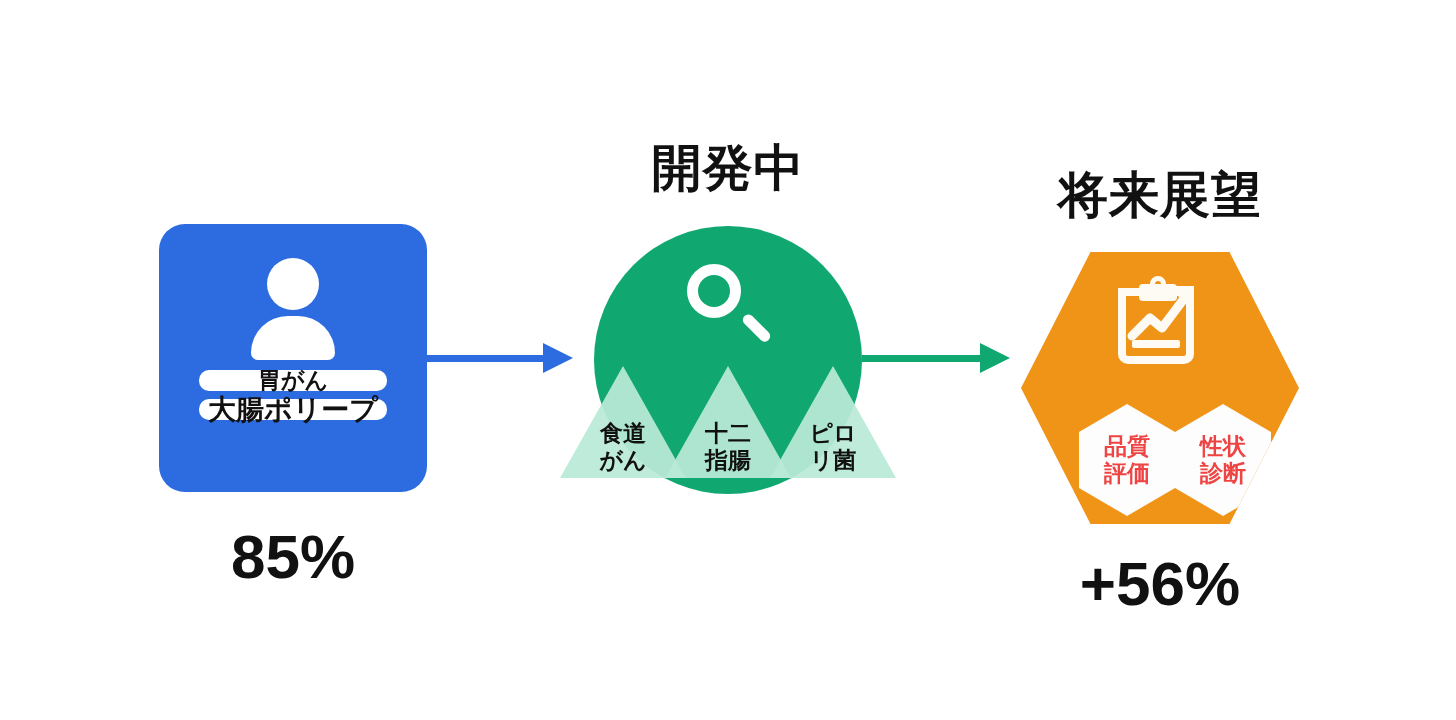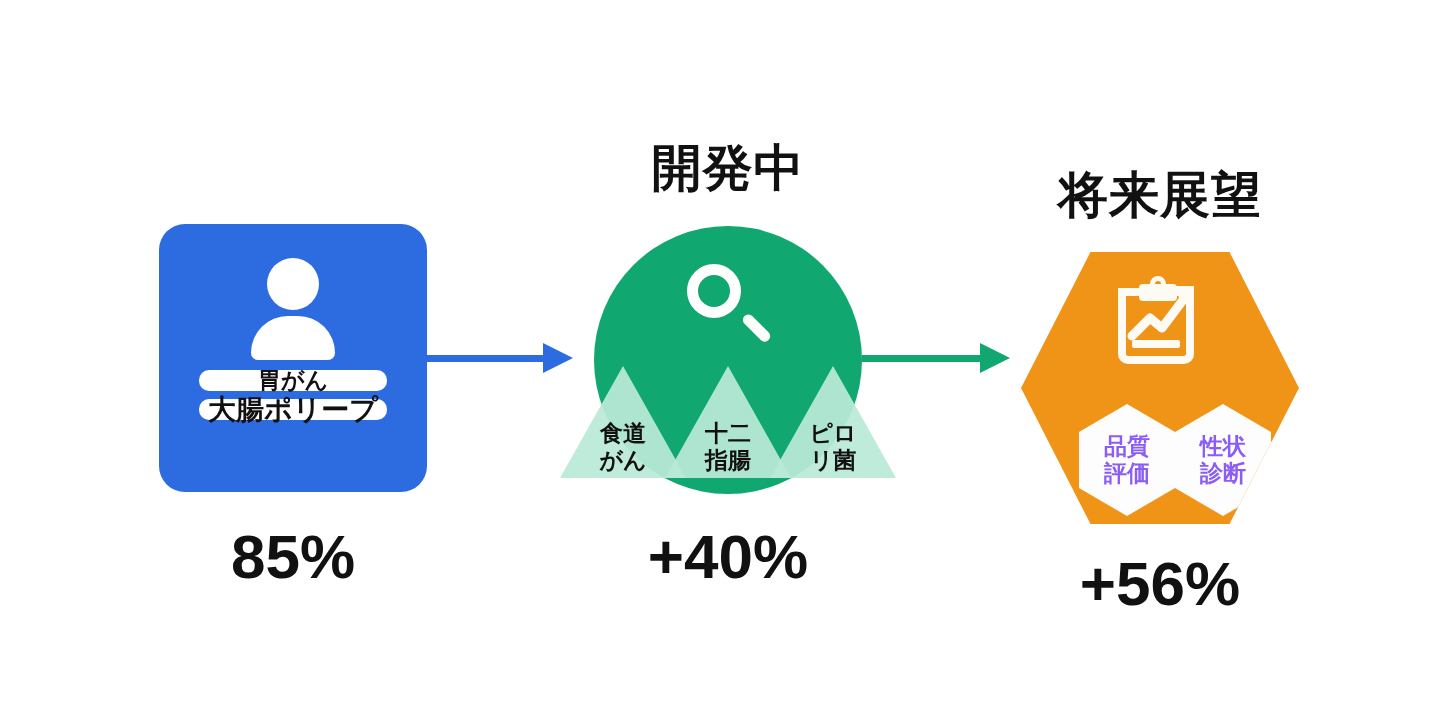--- a/index.html
+++ b/index.html
@@ -208,21 +208,21 @@
     position:absolute;top:152px;
     width:96px;height:112px;
     background:#FDFDFD;
     clip-path:polygon(50% 0%,100% 25%,100% 75%,50% 100%,0% 75%,0% 25%);
     display:flex;align-items:center;justify-content:center;
   }
   #hex-small-1{left:58px;}
   #hex-small-2{left:154px;}
   .hex-small-label{
     font-size:23px;font-weight:700;line-height:27px;
-    color:#8b5cf6;text-align:right;white-space:pre-line;
+    color:#ef4444;text-align:right;white-space:pre-line;
   }
 </style>
 </head>
 <body>
 
 <div id="stage">
 
   <div class="col" id="col-current">
 
 
@@ -269,21 +269,20 @@
         <div class="tri-label" id="tri-label-1">食道
 がん</div>
         <div class="tri-label" id="tri-label-2">十二
 指腸</div>
         <div class="tri-label" id="tri-label-3">ピロ
 リ菌</div>
       </div>
 
     </div>
 
-    <div class="col-metric" id="dev-metric">+40%</div>
   </div>
 
   <div class="arrow" id="arrow-2">
     <div class="shaft"></div>
     <div class="head"></div>
   </div>
 
   <div class="col" id="col-future">
 
     <div class="col-title" id="future-title">将来展望</div>

